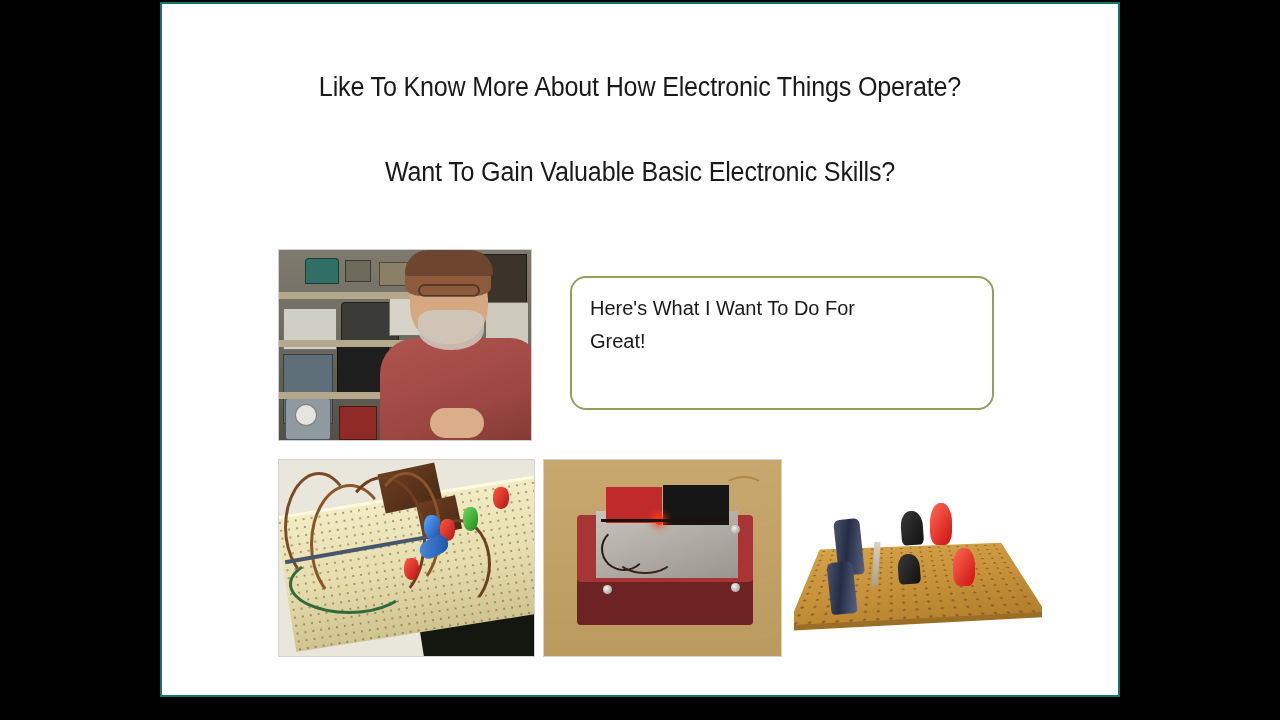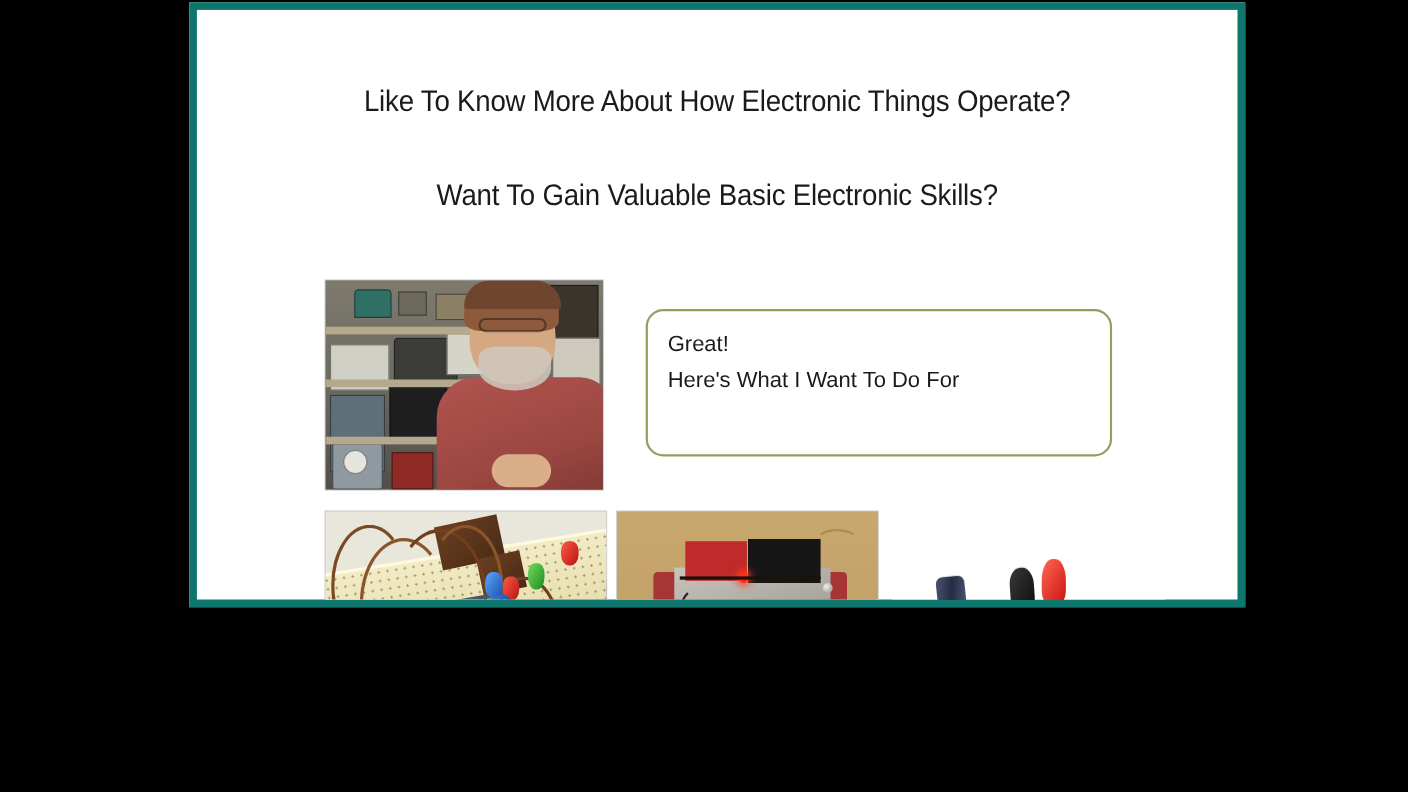--- a/index.html
+++ b/index.html
@@ -5,24 +5,24 @@
   * { margin:0; padding:0; box-sizing:border-box; }
   html, body {
     width:1280px; height:720px; overflow:hidden;
     background:#000;
     font-family:"Liberation Sans", sans-serif;
   }
   #screen { position:relative; width:1280px; height:720px; background:#000; }
 
   
   #slide {
-    position:absolute; left:172px; top:2px;
-    width:960px; height:550px;
+    position:absolute; left:160px; top:2px;
+    width:960px; height:695px;
     background:#ffffff;
-    border:7px solid #0f766e;
+    border:2px solid #0f766e;
     overflow:hidden;
   }
 
   .headline {
     position:absolute;
     width:100%;
     text-align:center;
     color:#1a1a1a;
     font-family:"Liberation Sans", sans-serif;
     font-size:27px;
@@ -230,22 +230,22 @@
       <div class="man-body"></div>
       <div class="man-head"></div>
       <div class="man-hair"></div>
       <div class="man-cap"></div>
       <div class="man-glass"></div>
       <div class="man-beard"></div>
       <div class="man-hands"></div>
     </div>
 
     <div id="callout">
+      <div class="line">Here's What I Want To Do For</div>
       <div class="line">Great!</div>
-      <div class="line">Here's What I Want To Do For</div>
     </div>
 
     <div class="photo" id="photo-breadboard">
       <div class="bb-white"></div>
       <div class="bb-dark"></div>
       <div class="bb-board">
         <div class="bb-holes"></div>
       </div>
       <div class="chip" style="left:40%;top:4%;width:58px;height:40px;"></div>
       <div class="chip" style="left:55%;top:20%;width:40px;height:34px;"></div>

